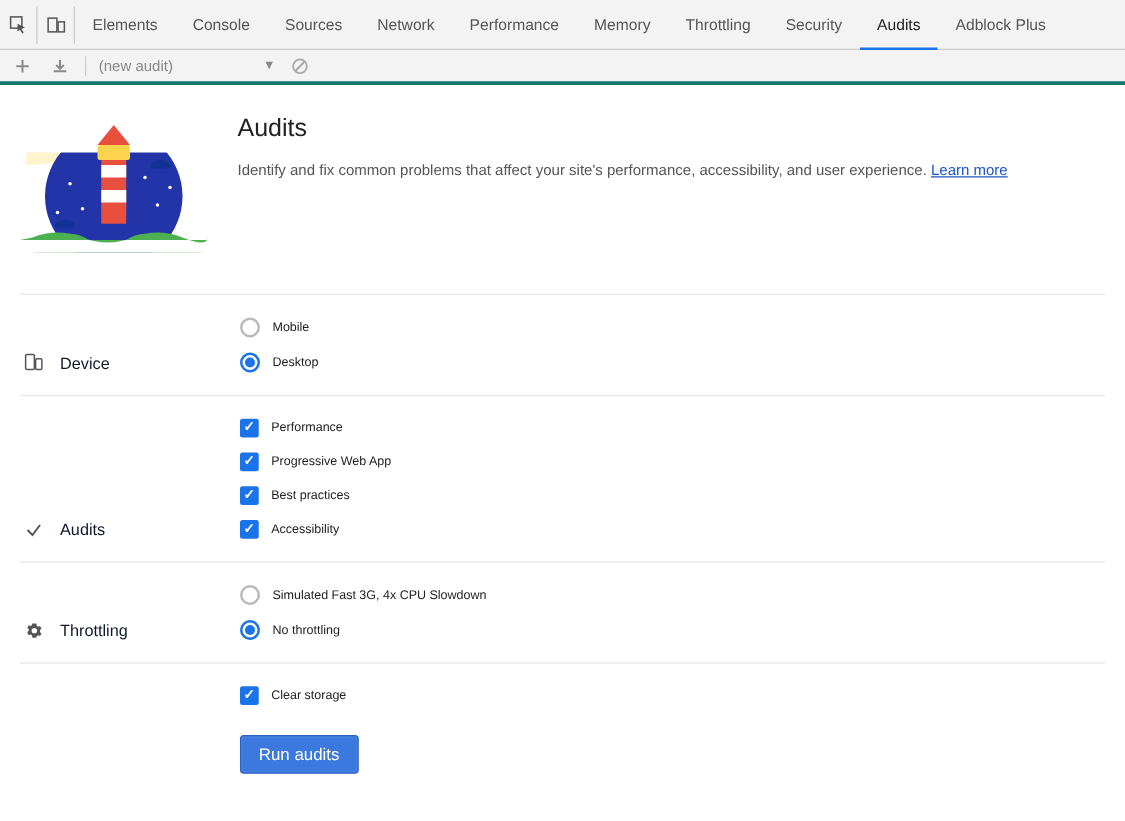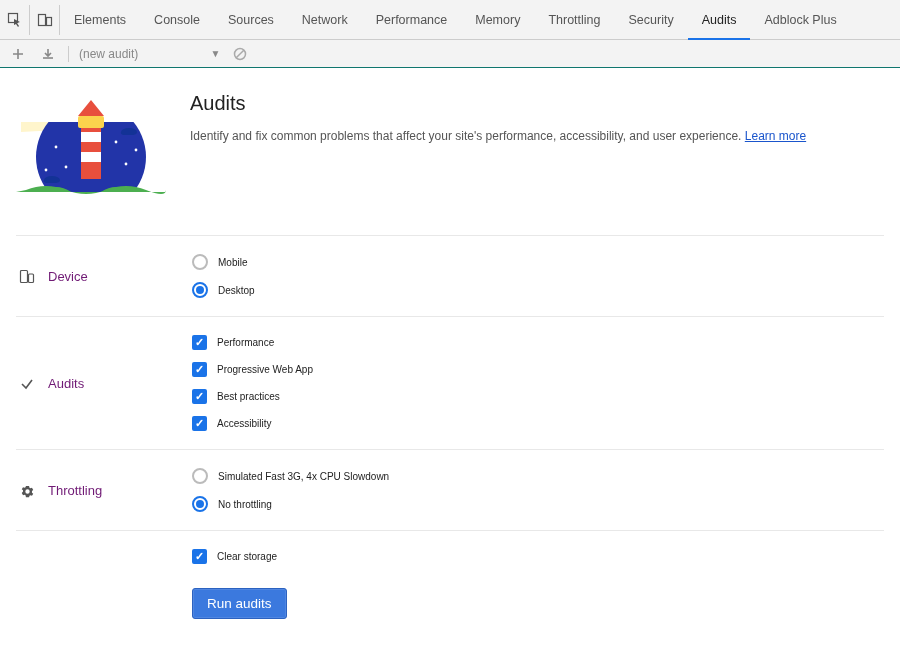--- a/index.html
+++ b/index.html
@@ -6,37 +6,37 @@
     body { font-family: -apple-system, BlinkMacSystemFont, "Segoe UI", Helvetica, Arial, sans-serif; font-size: 13px; color: #333; background: #fff; width: 900px; }
 
     
     .tabbar { display: flex; align-items: center; height: 40px; border-bottom: 1px solid #ccc; background: #f3f3f3; }
     .tabbar .icon-box { width: 30px; height: 30px; display:flex; align-items:center; justify-content:center; border-right: 1px solid #ccc; color:#555; }
     .tab { padding: 0 14px; height: 100%; display:flex; align-items:center; color:#555; cursor: default; font-size: 12.5px; position:relative; }
     .tab.active { color:#222; }
     .tab.active::after { content:""; position:absolute; left:0; right:0; bottom:-1px; height:2px; background:#1a73e8; }
 
     
-    .toolbar { display:flex; align-items:center; height:28px; border-bottom:1px solid #0f766e; background:#f3f3f3; padding: 0 8px; gap: 10px; color:#888; font-size:12px;}
+    .toolbar { display:flex; align-items:center; height:28px; border-bottom:3px solid #0f766e; background:#f3f3f3; padding: 0 8px; gap: 10px; color:#888; font-size:12px;}
     .toolbar .tbtn { width:20px; height:20px; display:flex; align-items:center; justify-content:center; color:#888; }
     .audit-select { display:flex; align-items:center; gap:6px; color:#888; }
     .audit-select .tri { font-size:10px; color:#888;}
     .no-icon svg{ display:block;}
 
     
     .page { padding: 24px 16px 40px 16px; }
     .header { display:flex; gap: 24px; border-bottom: 1px solid #e8e8e8; padding-bottom: 30px; }
     .logo { width: 150px; flex: 0 0 150px; }
     .header-text h1 { font-size: 20px; font-weight: 400; color:#222; margin-bottom: 12px; }
     .subtitle { color:#555; font-size: 12px; line-height: 1.5; }
     .subtitle a { color:#1a55cc; text-decoration: underline; }
 
     .section { display:flex; border-bottom: 1px solid #e8e8e8; padding: 18px 0; }
     .section.noborder { border-bottom:none; }
-    .label-col { width: 176px; flex: 0 0 176px; display:flex; align-items:center; gap:12px; padding-left: 2px; color:#701a75; }
+    .label-col { width: 176px; flex: 0 0 176px; display:flex; align-items:flex-end; gap:12px; padding-left: 2px; color:#0f172a; }
     .label-col .icon { width:18px; display:flex; justify-content:center; color:#555; margin-top:2px;}
     .options-col { display:flex; flex-direction:column; gap: 12px; }
 
     .opt { display:flex; align-items:center; gap: 10px; font-size:10px; color:#222; }
     .radio { width:16px; height:16px; border-radius:50%; border:2px solid #bbb; display:inline-flex; align-items:center; justify-content:center; }
     .radio.checked { border-color:#1a73e8; }
     .radio.checked::after { content:""; width:8px; height:8px; border-radius:50%; background:#1a73e8; }
     .check { width:15px; height:15px; background:#1a73e8; border-radius:2px; display:inline-flex; align-items:center; justify-content:center; color:#fff; font-size:11px; line-height:1; }
     .check::after { content:"✓"; font-weight:bold; }
 

